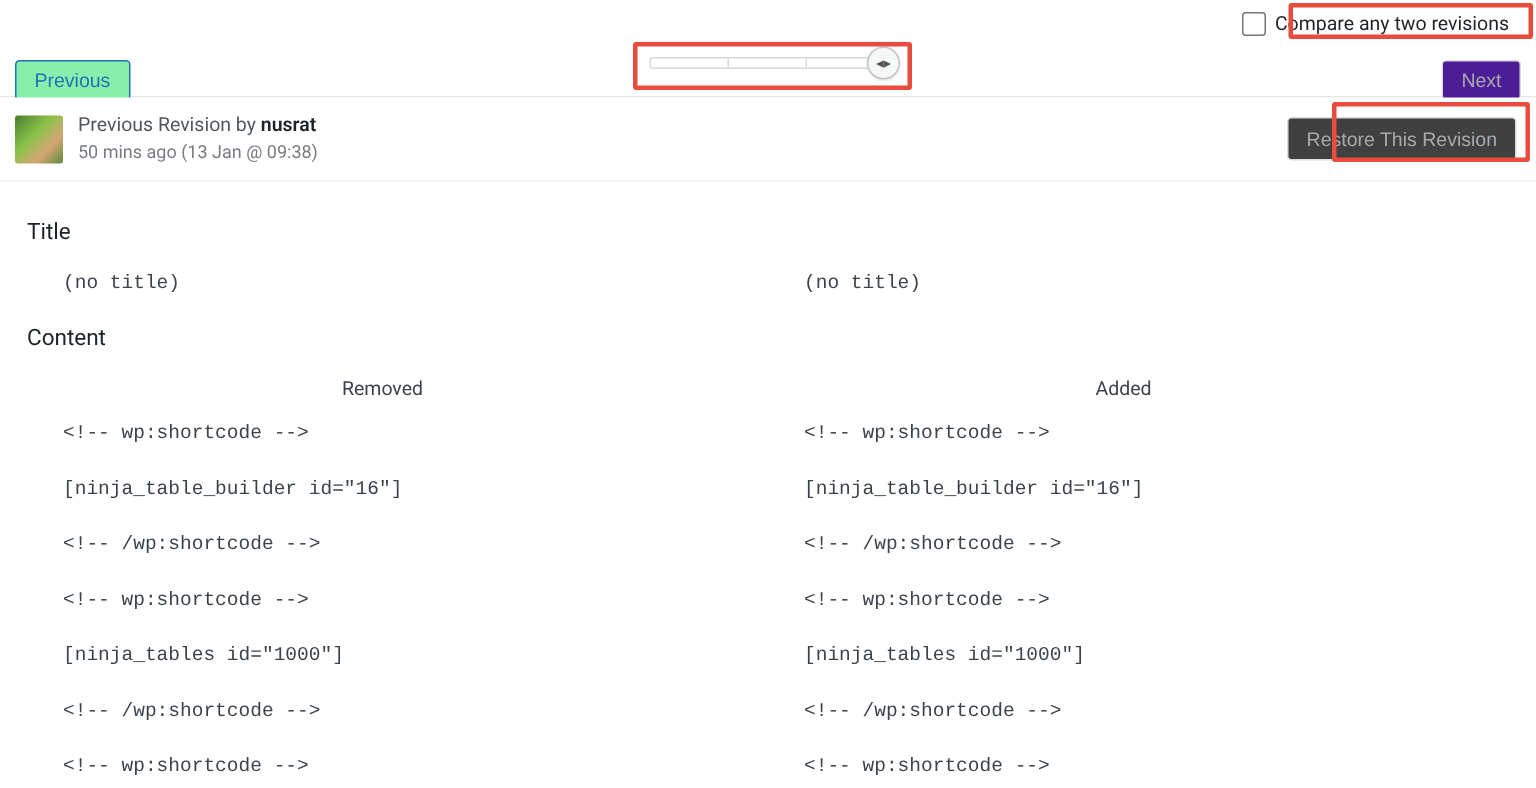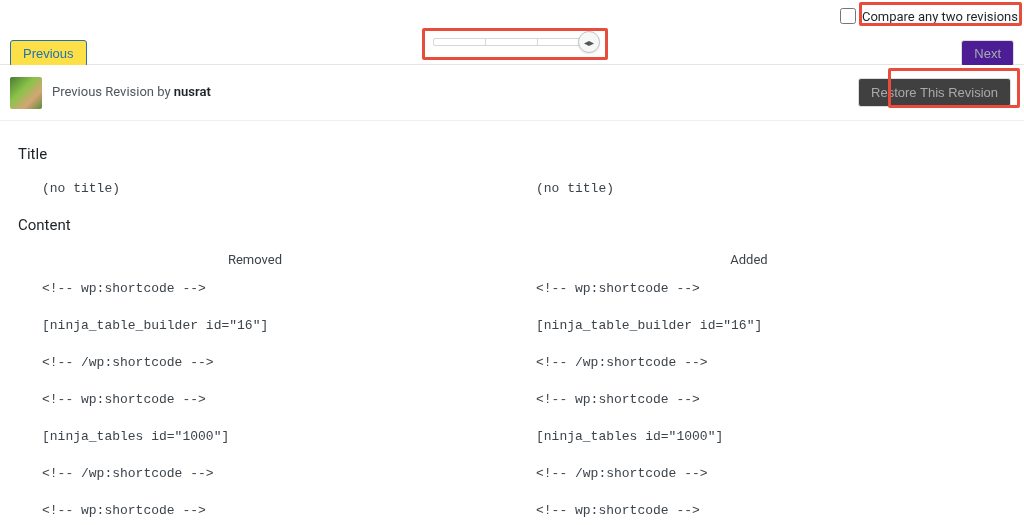--- a/index.html
+++ b/index.html
@@ -19,35 +19,35 @@
 
   
   .topbar {
     position: relative;
     height: 65px;
     border-bottom: 1px solid #e5e5e5;
     background: #fff;
   }
   .compare-wrap {
     position: absolute;
-    top: 5px; right: 0;
+    top: 5px; right: 12px;
     padding: 3px 6px;
     display: flex;
     align-items: center;
     gap: 6px;
   }
   .compare-wrap input[type="checkbox"] {
     width: 16px; height: 16px;
     border: 1px solid #8c8f94;
     border-radius: 3px;
   }
   .btn {
     border: 1px solid #2271b1;
     color: #2271b1;
-    background: #fde047;
+    background: #86efac;
     padding: 5px 12px;
     border-radius: 3px;
     font-size: 13px;
     cursor: pointer;
   }
   .btn.disabled {
     color: #a7aaad;
     border-color: #dcdcde;
     background: #4c1d95;
     cursor: default;
@@ -187,20 +187,23 @@
 
   <button class="btn btn-next disabled">Next</button>
 </div>
 
 <div class="meta-row">
   <div class="avatar"></div>
   <div class="meta-text">
     <div class="line1">
       <span>Previous Revision by </span><strong>nusrat</strong>
     </div>
+    <div class="line2">
+      <span>50 mins ago</span><span> (13 Jan @ 09:38)</span>
+    </div>
   </div>
   <div class="restore-wrap">
     <button class="restore-btn">Restore This Revision</button>
   </div>
 </div>
 
 <div class="diff-area">
 
   <div class="section-heading">Title</div>
   <div class="diff-cols">

